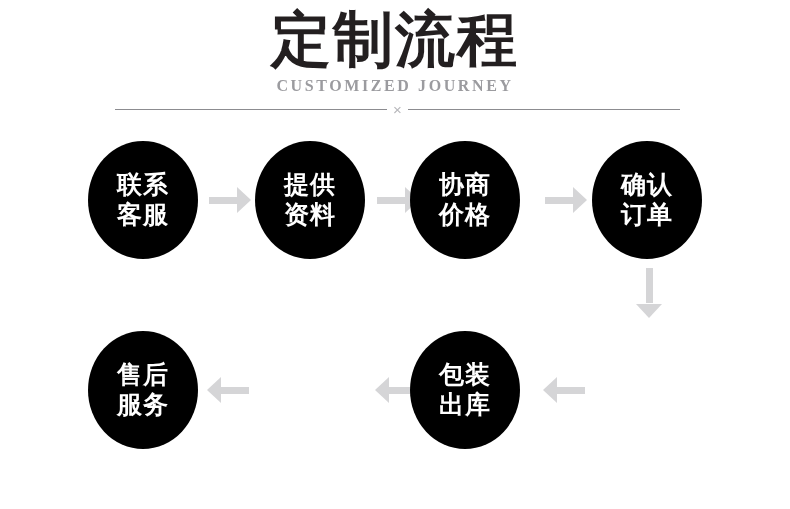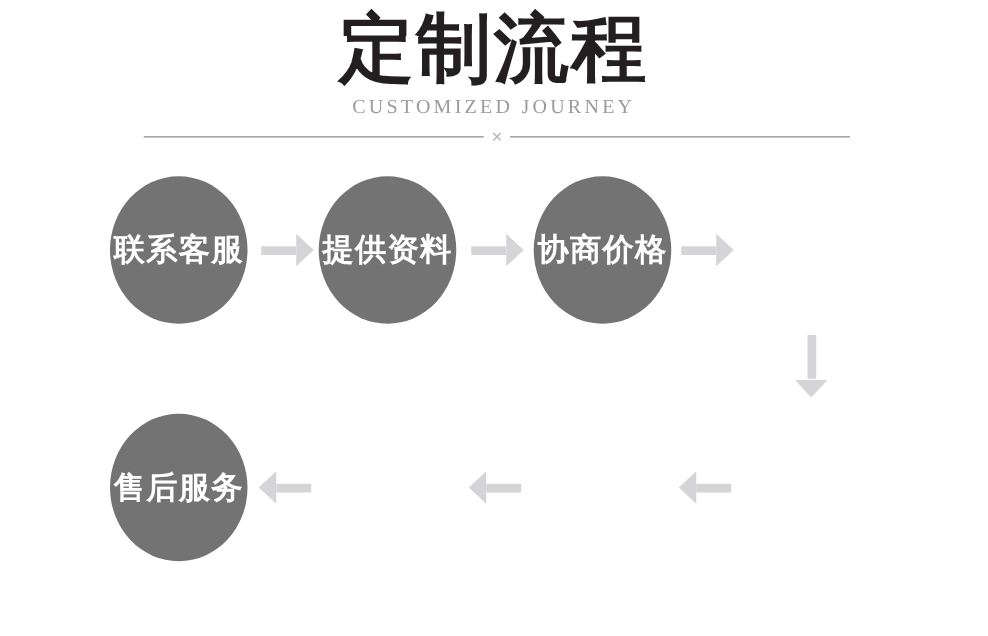--- a/index.html
+++ b/index.html
@@ -46,21 +46,21 @@
   }
 
   .page-subtitle {
     position: absolute;
     left: 0;
     top: 76px;
     width: 790px;
     text-align: center;
     font-size: 16px;
     line-height: 20px;
-    font-weight: 400;
+    font-weight: 700;
     color: #9b9b9f;
     letter-spacing: 2.6px;
     font-family: "Liberation Serif", "DejaVu Serif", serif;
   }
 
   .divider {
     position: absolute;
     left: 115px;
     top: 100px;
     width: 565px;
@@ -92,43 +92,44 @@
     top: 130px;
     width: 790px;
     height: 379px;
   }
 
   .node {
     position: absolute;
     width: 110px;
     height: 118px;
     border-radius: 50%;
-    background: #737373;
+    background: #000000;
     color: #ffffff;
     display: flex;
+    flex-direction: column;
     align-items: center;
     justify-content: center;
     font-family: "DejaVu Sans", "Liberation Sans", sans-serif;
     font-weight: 700;
     font-size: 25px;
     line-height: 30px;
     letter-spacing: 1px;
     text-align: center;
     box-sizing: border-box;
   }
   .node .line1, .node .line2 { display: block; }
 
   
   .r1 { top: 11px; }
   
   .r2 { top: 201px; }
 
   .c1 { left: 88px; }
   .c2 { left: 255px; align-items: center; }
-  .c3 { left: 427px; text-align: right; }
+  .c3 { left: 410px; text-align: right; }
   .c4 { left: 592px; }
 
   
   .arrow-h {
     position: absolute;
     width: 44px;
     height: 26px;
     display: flex;
     align-items: center;
   }
@@ -230,20 +231,24 @@
     <div class="node r1 c3">
       <span class="line1">协商</span>
       <span class="line2">价格</span>
     </div>
 
     <div class="arrow-h right ar1 a-p3">
       <div class="shaft"></div>
       <div class="head"></div>
     </div>
 
+    <div class="node r1 c4">
+      <span class="line1">确认</span>
+      <span class="line2">订单</span>
+    </div>
 
     <div class="arrow-v">
       <div class="shaft"></div>
       <div class="head"></div>
     </div>
 
     <div class="node r2 c1">
       <span class="line1">售后</span>
       <span class="line2">服务</span>
     </div>
@@ -252,20 +257,24 @@
       <div class="head"></div>
       <div class="shaft"></div>
     </div>
 
 
     <div class="arrow-h left ar2 a-p2">
       <div class="head"></div>
       <div class="shaft"></div>
     </div>
 
+    <div class="node r2 c3">
+      <span class="line1">包装</span>
+      <span class="line2">出库</span>
+    </div>
 
     <div class="arrow-h left ar2 a-p3">
       <div class="head"></div>
       <div class="shaft"></div>
     </div>
 
 
   </div>
 </div>
 

